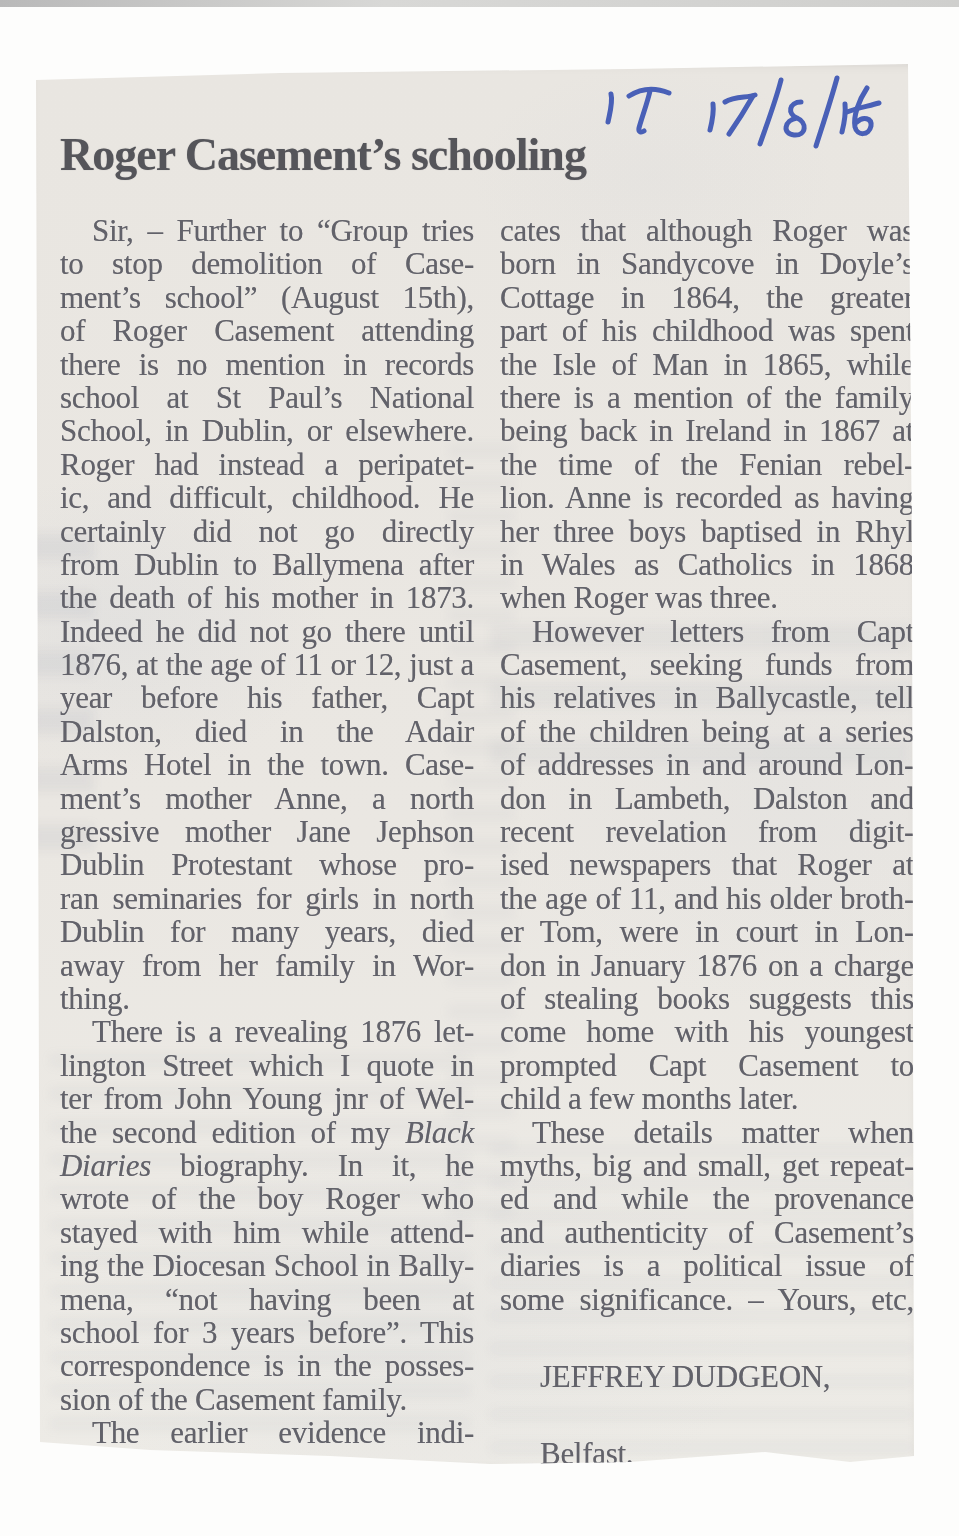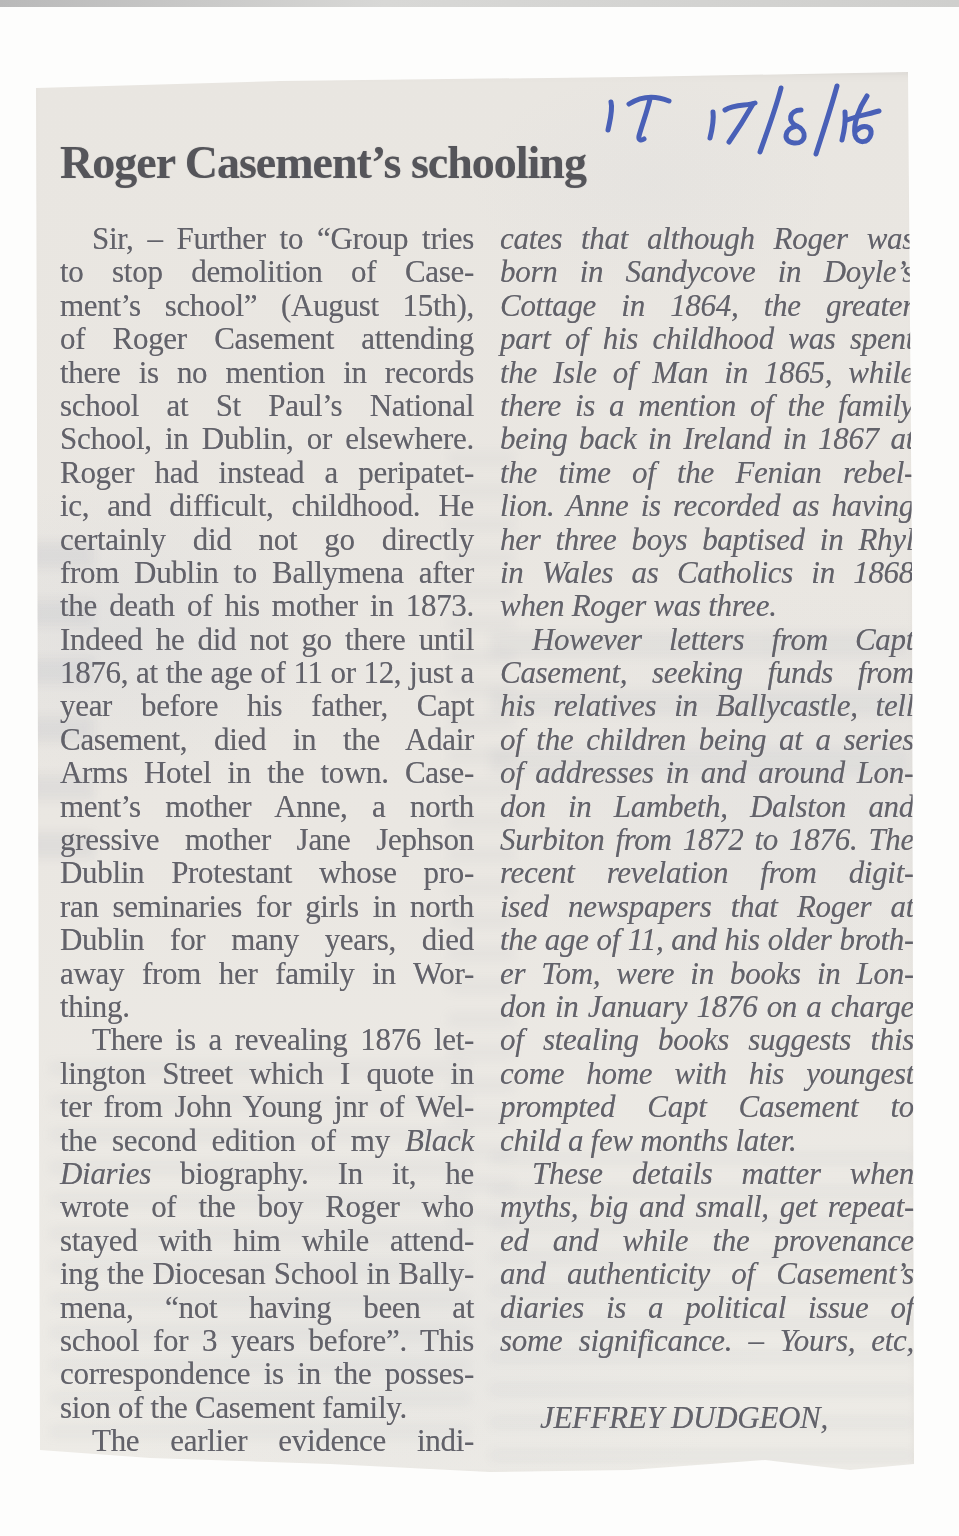--- a/index.html
+++ b/index.html
@@ -6,21 +6,21 @@
   body{
     width:959px;height:1536px;position:relative;overflow:hidden;
     background:#fdfdfc;
     font-family:"Liberation Serif","DejaVu Serif",serif;
   }
   .scanner-strip{
     position:absolute;left:0;top:0;width:959px;height:7px;
     background:linear-gradient(90deg,#b9b9b9,#d8d8d6 40%,#cfcfcd);
   }
   .clipping{
-    position:absolute;left:30px;top:72px;width:888px;height:1408px;
+    position:absolute;left:30px;top:64px;width:888px;height:1408px;
     background:
       radial-gradient(ellipse 300px 220px at 10% 40%, rgba(188,196,210,.16), transparent 70%),
       radial-gradient(ellipse 420px 300px at 86% 52%, rgba(198,203,214,.12), transparent 72%),
       radial-gradient(ellipse 520px 280px at 42% 90%, rgba(186,191,202,.10), transparent 70%),
       radial-gradient(ellipse 260px 160px at 70% 8%, rgba(200,204,214,.10), transparent 70%),
       linear-gradient(180deg,#e9e6e1 0%,#eae7e2 55%,#edebe6 100%);
     clip-path:polygon(
       6px 16px, 250px 9px, 600px 5px, 878px 0px,
       882px 500px, 884px 1392px,
       820px 1398px, 735px 1388px, 600px 1398px, 460px 1400px,
@@ -35,21 +35,21 @@
   .ghost.big{background:repeating-linear-gradient(180deg, rgba(140,148,166,.20) 0 26px, rgba(0,0,0,0) 26px 58px);}
   .headline{
     position:absolute;left:30px;top:64px;width:620px;
     font-size:46px;font-weight:bold;letter-spacing:-1px;color:#55555a;
     text-shadow:0 0 1px rgba(85,85,90,.4);
     white-space:nowrap;
   }
   .col{position:absolute;top:150px;width:414px;font-size:31px;letter-spacing:-0.3px;color:#62626a;
        text-shadow:0 0 .5px rgba(98,98,106,.55);}
   .col-left{left:30px;}
-  .col-right{left:470px;font-style:italic;}
+  .col-right{left:470px;}
   .line{height:33.4px;line-height:33.4px;text-align:justify;text-align-last:justify;overflow:visible;white-space:nowrap0;}
   .line{white-space:normal;}
   .line.nojust{text-align-last:left;}
   .line.indent{text-indent:32px;}
   .line.sig{text-align-last:left;padding-left:40px;margin-top:44px;}
   .annotation{position:absolute;left:565px;top:8px;width:295px;height:84px;}
   .annotation svg{display:block;}
 </style>
 </head>
 <body>
@@ -94,21 +94,21 @@
       <div class="line">school at St Paul’s National</div>
       <div class="line">School, in Dublin, or elsewhere.</div>
       <div class="line">Roger had instead a peripatet-</div>
       <div class="line">ic, and difficult, childhood. He</div>
       <div class="line">certainly did not go directly</div>
       <div class="line">from Dublin to Ballymena after</div>
       <div class="line">the death of his mother in 1873.</div>
       <div class="line">Indeed he did not go there until</div>
       <div class="line">1876, at the age of 11 or 12, just a</div>
       <div class="line">year before his father, Capt</div>
-      <div class="line">Casement, died in the Adair</div>
+      <div class="line">Dalston, died in the Adair</div>
       <div class="line">Arms Hotel in the town. Case-</div>
       <div class="line">ment’s mother Anne, a north</div>
       <div class="line">gressive mother Jane Jephson</div>
       <div class="line">Dublin Protestant whose pro-</div>
       <div class="line">ran seminaries for girls in north</div>
       <div class="line">Dublin for many years, died</div>
       <div class="line">away from her family in Wor-</div>
       <div class="line nojust">thing.</div>
       <div class="line indent">There is a revealing 1876 let-</div>
       <div class="line">lington Street which I quote in</div>
@@ -136,25 +136,24 @@
       <div class="line">lion. Anne is recorded as having</div>
       <div class="line">her three boys baptised in Rhyl</div>
       <div class="line">in Wales as Catholics in 1868</div>
       <div class="line nojust">when Roger was three.</div>
       <div class="line indent">However letters from Capt</div>
       <div class="line">Casement, seeking funds from</div>
       <div class="line">his relatives in Ballycastle, tell</div>
       <div class="line">of the children being at a series</div>
       <div class="line">of addresses in and around Lon-</div>
       <div class="line">don in Lambeth, Dalston and</div>
-      <div class="line">Surbiton from 1872 to 1876. The</div>
       <div class="line">recent revelation from digit-</div>
       <div class="line">ised newspapers that Roger at</div>
       <div class="line">the age of 11, and his older broth-</div>
-      <div class="line">er Tom, were in books in Lon-</div>
+      <div class="line">er Tom, were in court in Lon-</div>
       <div class="line">don in January 1876 on a charge</div>
       <div class="line">of stealing books suggests this</div>
       <div class="line">come home with his youngest</div>
       <div class="line">prompted Capt Casement to</div>
       <div class="line nojust">child a few months later.</div>
       <div class="line indent">These details matter when</div>
       <div class="line">myths, big and small, get repeat-</div>
       <div class="line">ed and while the provenance</div>
       <div class="line">and authenticity of Casement’s</div>
       <div class="line">diaries is a political issue of</div>

